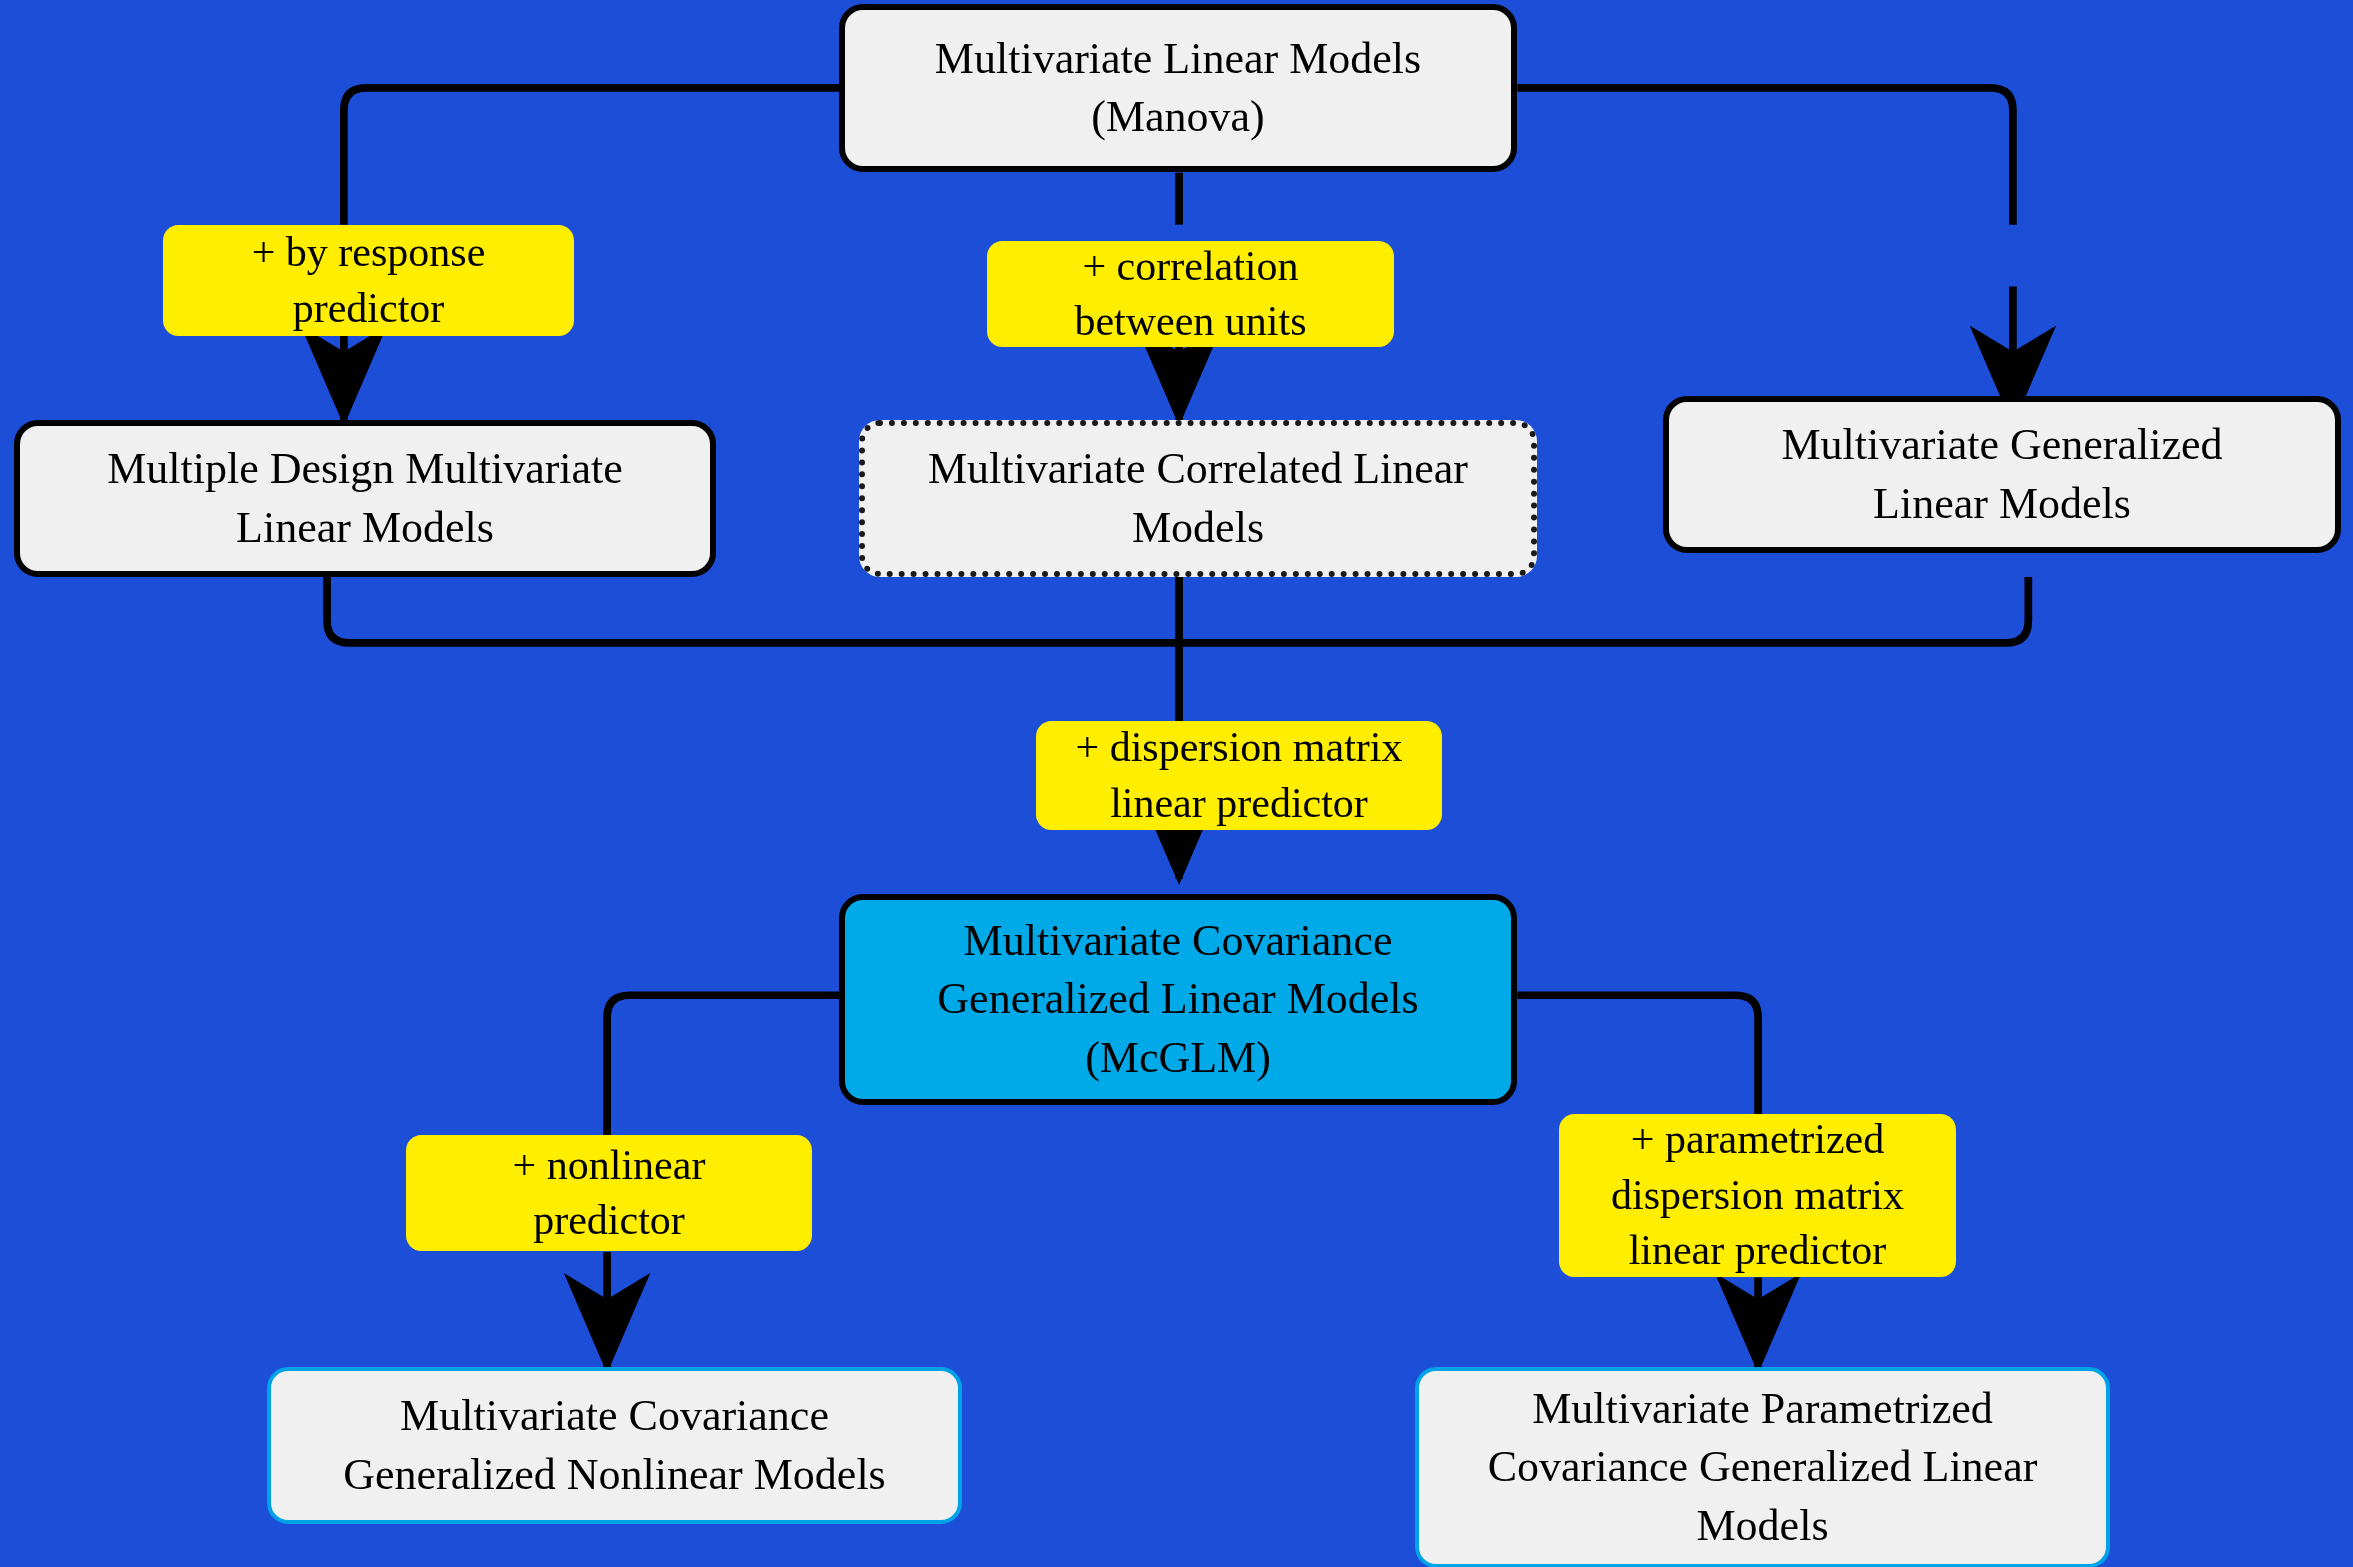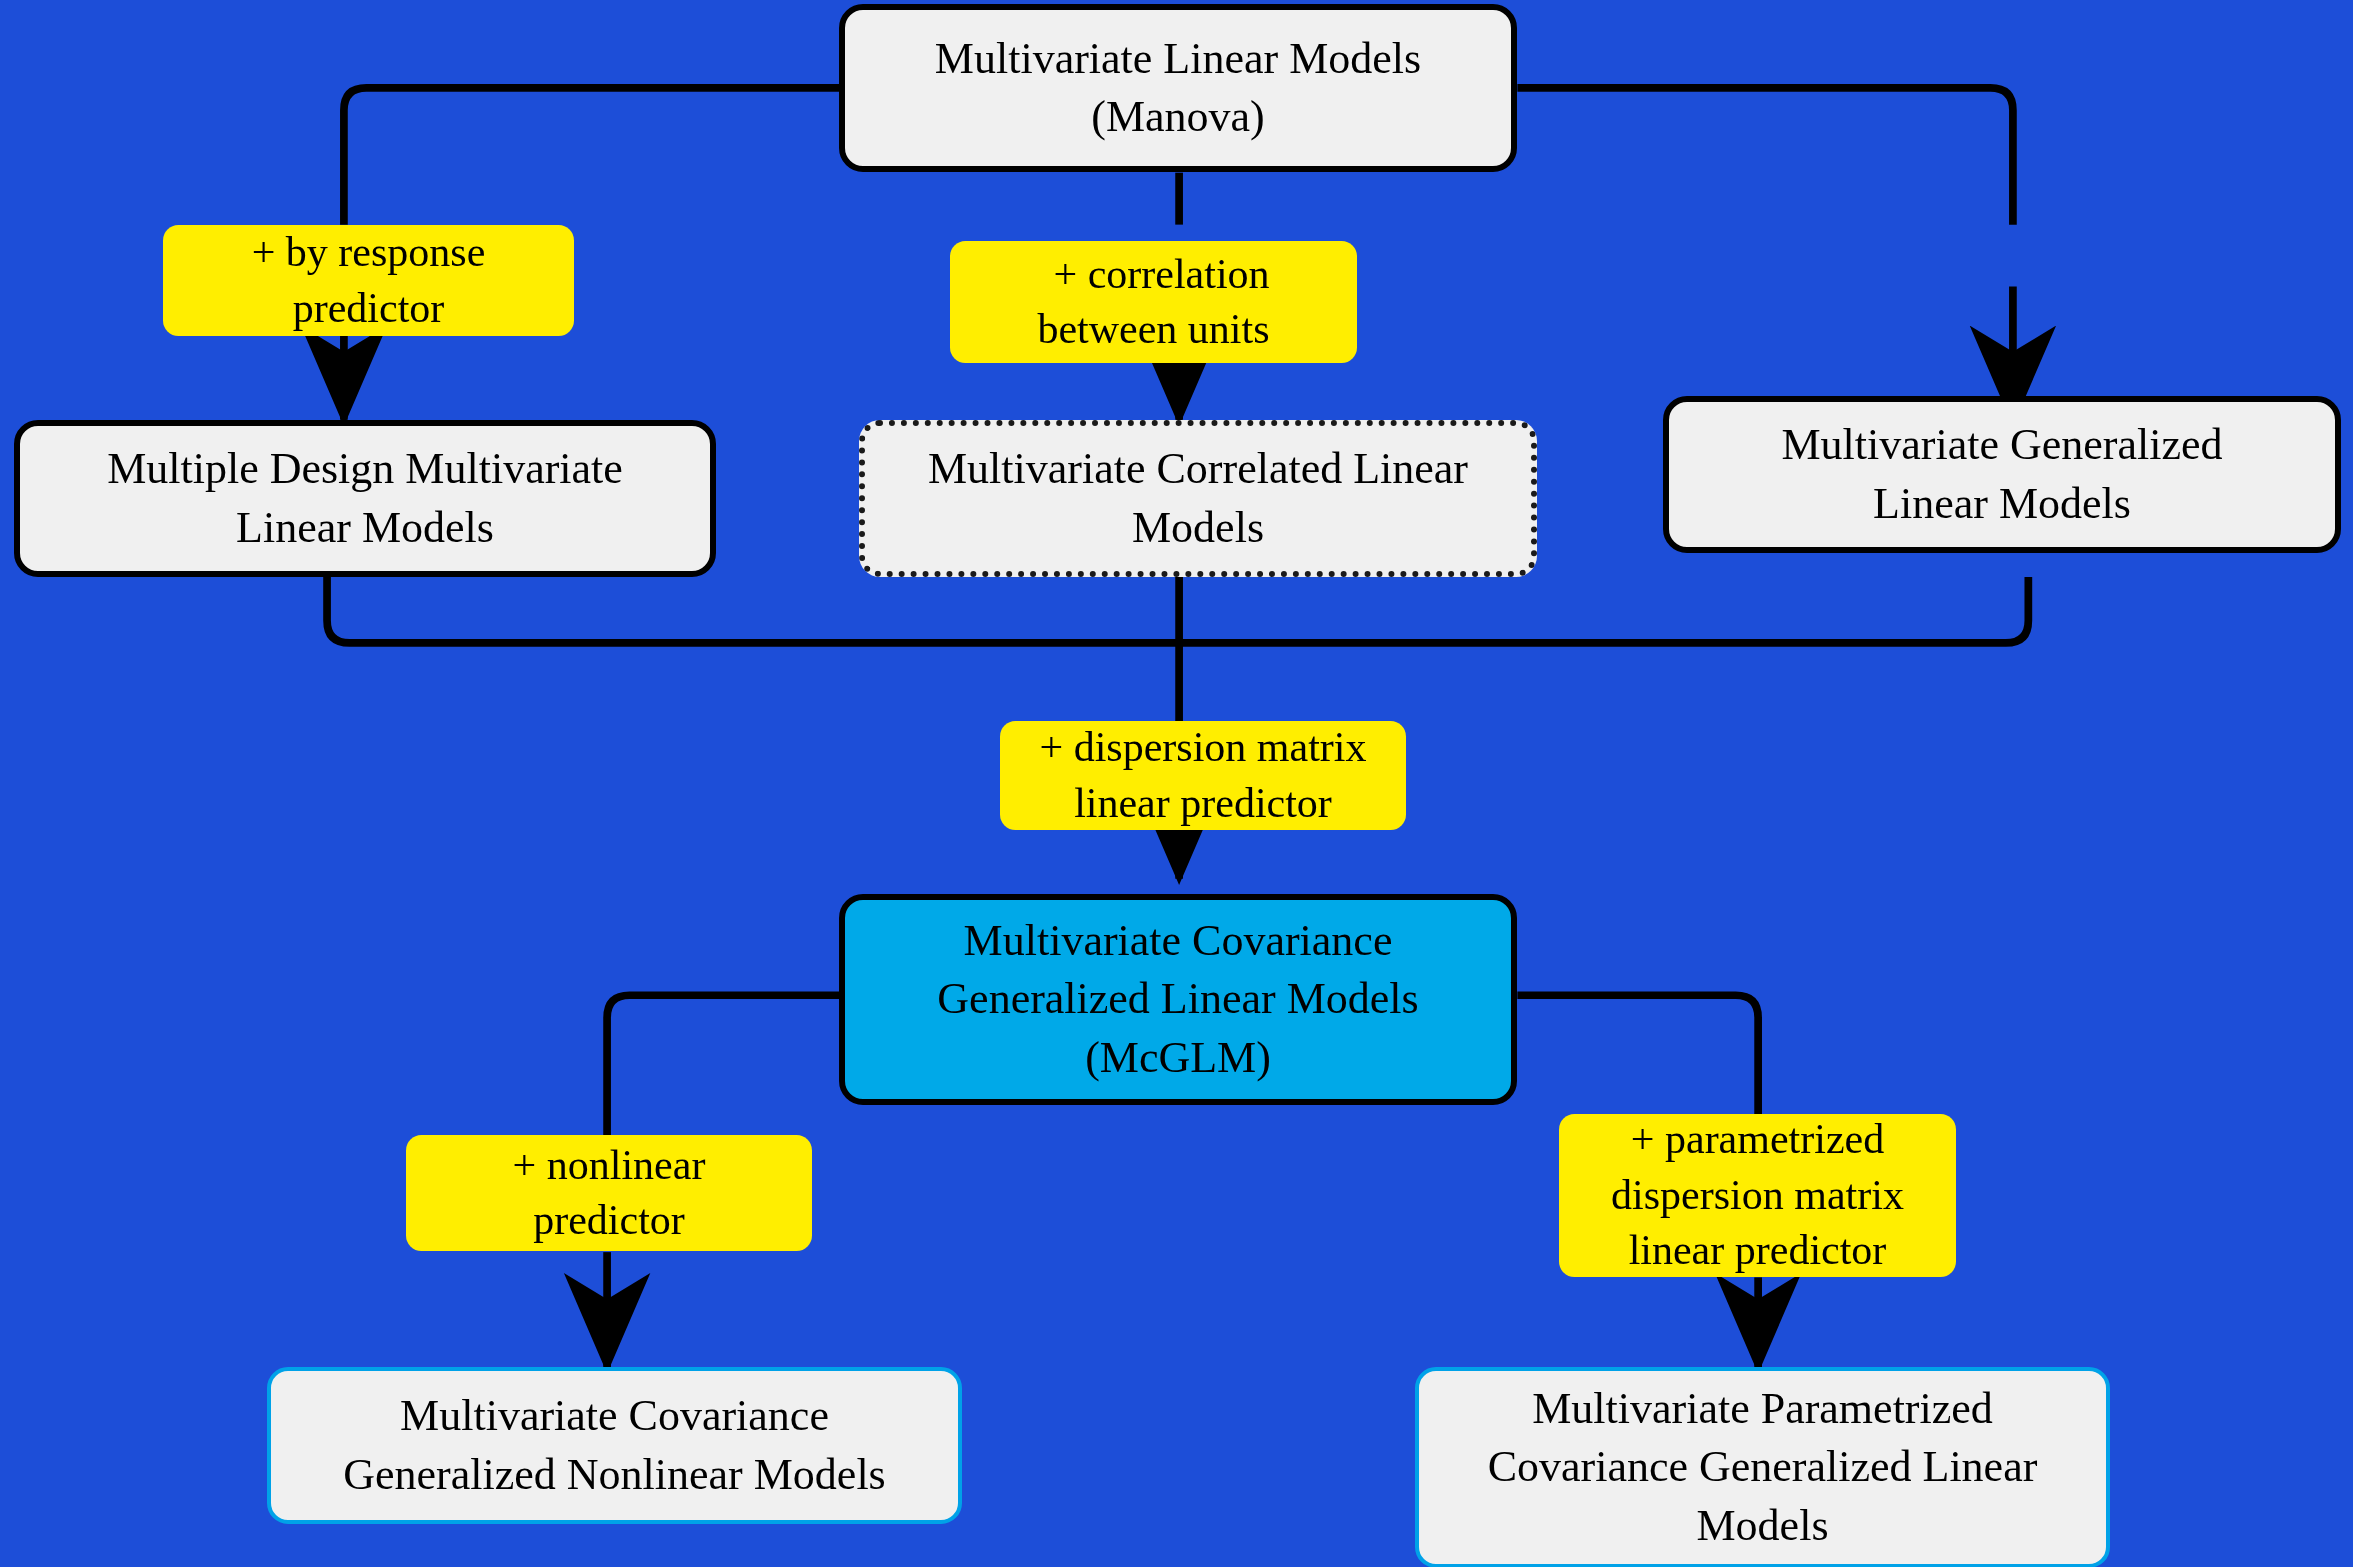--- a/index.html
+++ b/index.html
@@ -61,38 +61,38 @@
   </svg>
 
   <div class="node model" style="left:839px;top:4.2px;width:678px;height:168px;">
     <span class="txt">Multivariate Linear Models<br>(Manova)</span>
   </div>
 
   <div class="node chip" style="left:163px;top:225px;width:411px;height:111px;">
     <span class="txt">+ by response<br>predictor</span>
   </div>
 
-  <div class="node chip" style="left:950px;top:241px;width:407px;height:122px;text-align:right;">
+  <div class="node chip" style="left:987px;top:241px;width:407px;height:106px;">
     <span class="txt">+ correlation<br>between units</span>
   </div>
 
 
   <div class="node model" style="left:14px;top:420px;width:702px;height:157px;">
     <span class="txt">Multiple Design Multivariate<br>Linear Models</span>
   </div>
 
   <div class="node model dotted" style="left:839px;top:420px;width:678px;height:157px;margin-left:20px;">
     <span class="txt">Multivariate Correlated Linear<br>Models</span>
   </div>
 
   <div class="node model" style="left:1663px;top:396px;width:678px;height:157px;">
     <span class="txt">Multivariate Generalized<br>Linear Models</span>
   </div>
 
-  <div class="node chip" style="left:1000px;top:721px;width:406px;height:109px;">
+  <div class="node chip" style="left:1036px;top:721px;width:406px;height:109px;">
     <span class="txt">+ dispersion matrix<br>linear predictor</span>
   </div>
 
   <div class="node model accent" style="left:839px;top:894px;width:678px;height:211px;">
     <span class="txt">Multivariate Covariance<br>Generalized Linear Models<br>(McGLM)</span>
   </div>
 
   <div class="node chip" style="left:406px;top:1135px;width:406px;height:116px;">
     <span class="txt">+ nonlinear<br>predictor</span>
   </div>

